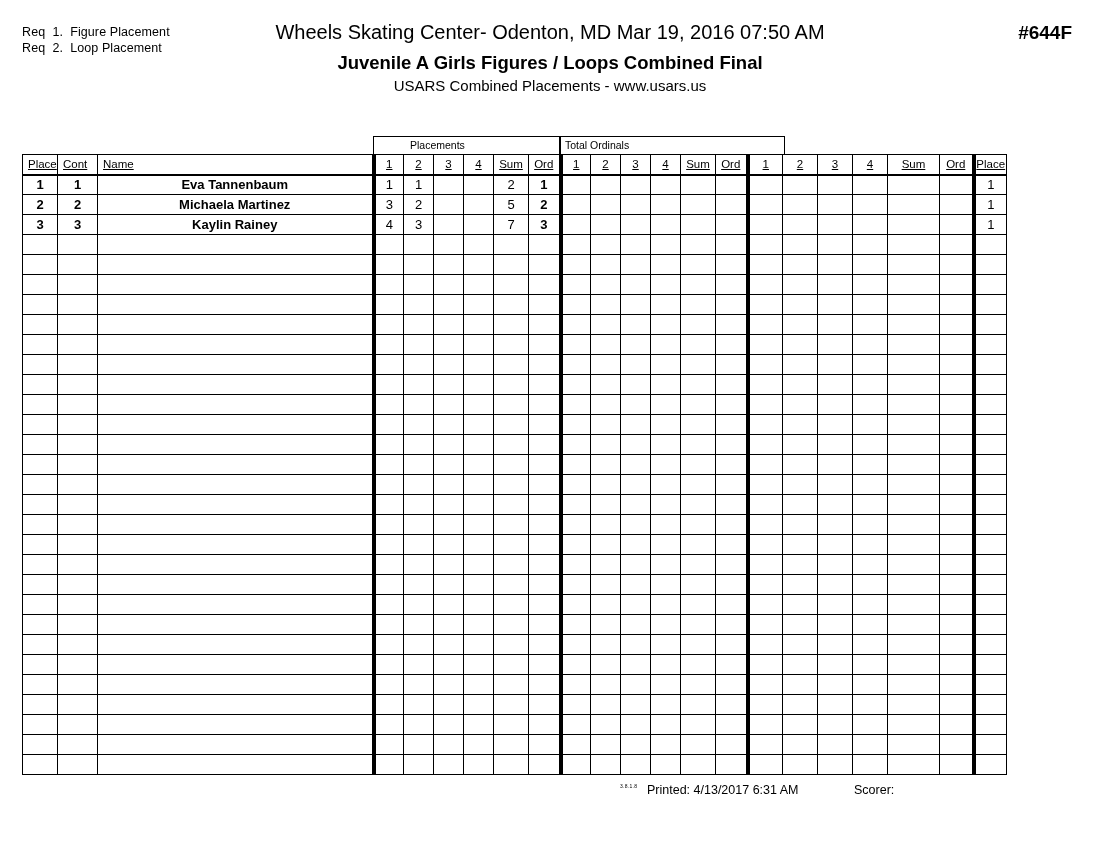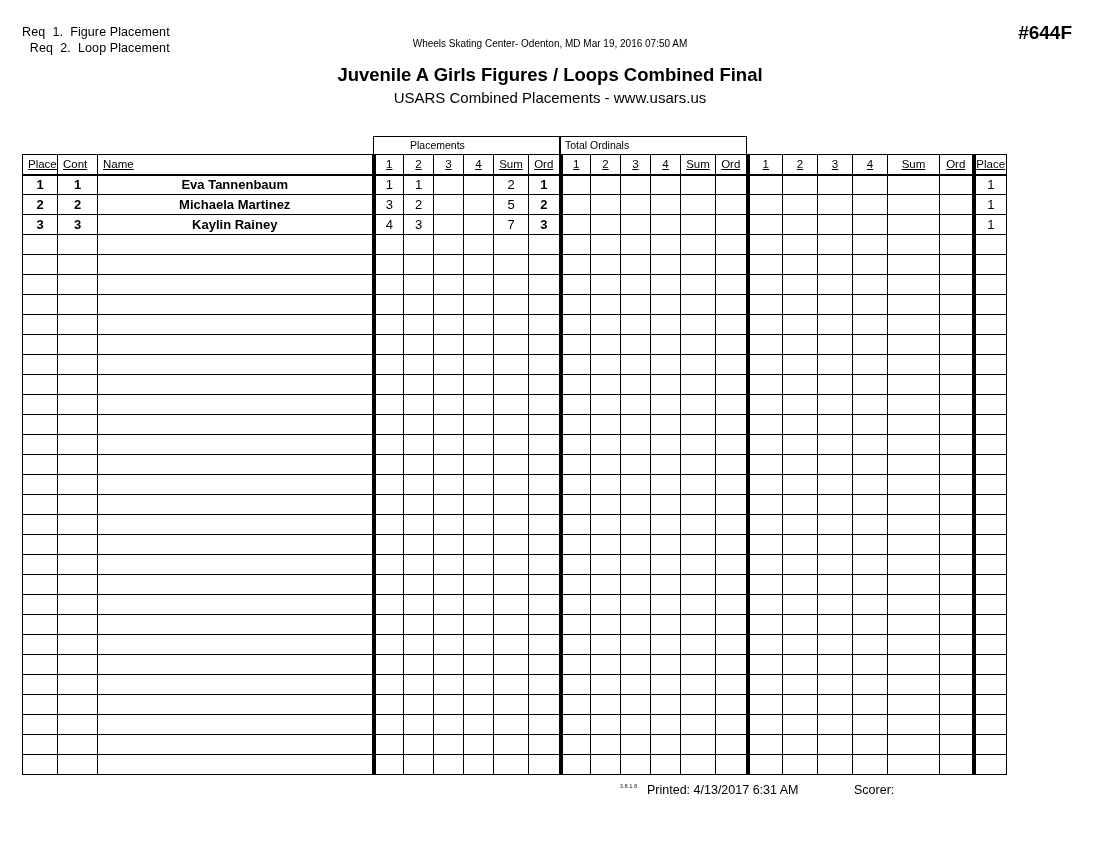--- a/index.html
+++ b/index.html
@@ -19,21 +19,21 @@
 
   
   .req-block {
     position: absolute;
     left: 22px;
     top: 24px;
     font-size: 12.5px;
     line-height: 16px;
     letter-spacing: 0.1px;
   }
-  .req-line { white-space: pre; text-align: right; }
+  .req-line { white-space: pre; }
 
   
   .event-number {
     position: absolute;
     right: 28px;
     top: 22px;
     font-size: 19px;
     font-weight: bold;
     letter-spacing: 0px;
   }
@@ -45,24 +45,23 @@
     right: 0;
     top: 22px;
     text-align: center;
   }
   .title-main {
     font-size: 17px;
     font-weight: bold;
     line-height: 21px;
   }
   .title-venue {
-    font-size: 10px;
+    font-size: 20px;
     font-weight: normal;
     line-height: 20px;
-    margin-top: 12px;
   }
   .title-event {
     font-size: 18.5px;
     font-weight: bold;
     line-height: 25px;
     margin-top: 8px;
   }
   .title-sub {
     font-size: 15px;
     font-weight: normal;
@@ -175,21 +174,21 @@
 <div class="title-block">
   <div class="title-venue">Wheels Skating Center- Odenton, MD  Mar 19, 2016  07:50 AM</div>
   <div class="title-event">Juvenile A Girls Figures / Loops Combined Final</div>
   <div class="title-sub">USARS Combined Placements - www.usars.us</div>
 </div>
 
 <div class="sheet">
 
   <div class="band-row">
     <div class="band" style="left:351px; width:187px;padding-left:36px;">Placements</div>
-    <div class="band" style="left:538px; width:187px;">Total Ordinals</div>
+    <div class="band" style="left:538px; width:225px;">Total Ordinals</div>
   </div>
 
   <table class="main">
     <colgroup>
       <col style="width:35px">
       <col style="width:40px">
       <col style="width:276px">
       <col style="width:30px">
         <col style="width:30px">
         <col style="width:30px">

